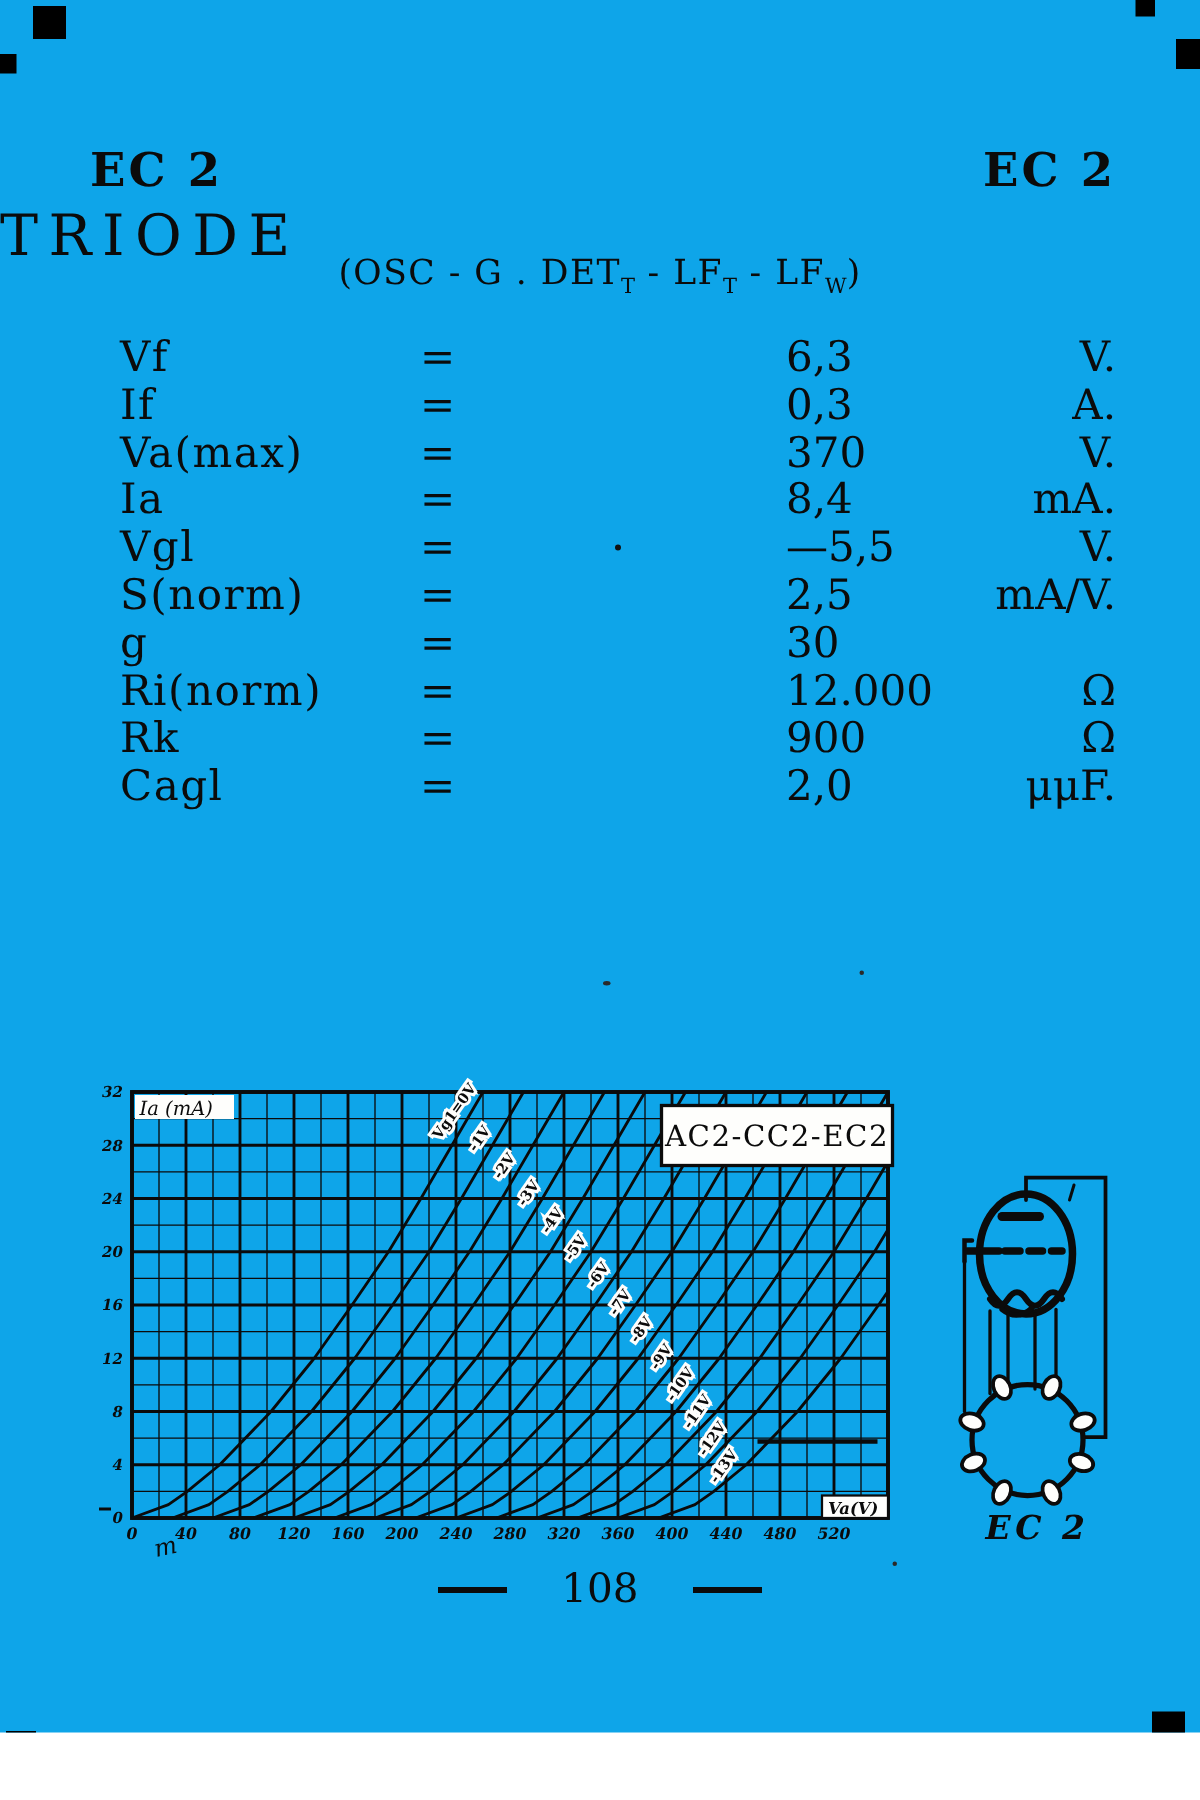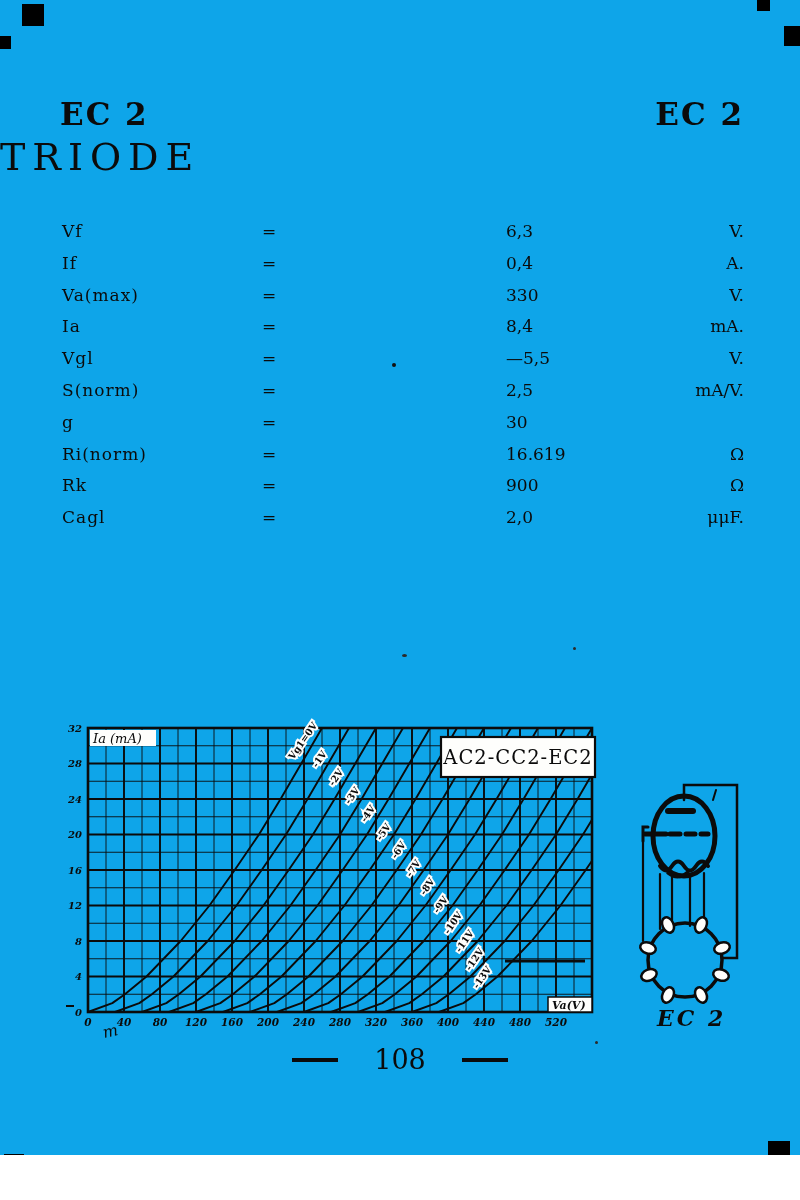--- a/index.html
+++ b/index.html
@@ -11,21 +11,21 @@
   .hdr-left{left:60px;}
   .hdr-right{right:56px;}
 
   .title{position:absolute;top:135px;left:0;width:100%;text-align:left;
          font-size:38px;letter-spacing:7px;}
   .subtitle{position:absolute;top:169px;left:0;width:100%;text-align:center;
          font-size:23px;letter-spacing:1px;}
   .subtitle .sub{font-size:14px;vertical-align:-6px;letter-spacing:0;}
 
   #spec-rows{position:absolute;top:221px;left:0;width:100%;}
-  .spec-row{position:relative;height:31.8px;font-size:17px;white-space:nowrap;}
+  .spec-row{position:relative;height:31.8px;font-size:28px;white-space:nowrap;margin-left:18px;}
   .spec-row .nm{position:absolute;left:62px;letter-spacing:1px;}
   .spec-row .eq{position:absolute;left:262px;}
   .spec-row .val{position:absolute;left:506px;}
   .spec-row .un{position:absolute;right:56px;}
   .spec-row .stray{position:absolute;left:392px;top:15px;width:4px;height:4px;
                    background:#111;border-radius:50%;}
 
   .pagenum{position:absolute;top:1044px;left:0;width:100%;display:flex;
            justify-content:center;align-items:center;gap:36px;font-size:27px;}
   .pagenum .dash{width:46px;height:4px;background:#0b0b0b;}
@@ -48,38 +48,39 @@
   <div class="mark" style="left:4px;top:1154px;width:20px;height:20px;"></div>
   <div class="mark" style="left:768px;top:1141px;width:22px;height:22px;"></div>
 
   <div class="speck" style="left:402px;top:654px;width:5px;height:3px;"></div>
   <div class="speck" style="left:573px;top:647px;width:3px;height:3px;"></div>
   <div class="speck" style="left:595px;top:1041px;width:3px;height:3px;"></div>
 
   <div class="hdr hdr-left">EC 2</div>
   <div class="hdr hdr-right">EC 2</div>
   <div class="title">TRIODE</div>
+  <div class="subtitle" id="subtitle"><span>(OSC - G . DET</span><span class="sub">T</span><span> - LF</span><span class="sub">T</span><span> - LF</span><span class="sub">W</span><span>)</span></div>
 
   <div id="spec-rows">
       <div class="spec-row">
         <span class="nm">Vf</span>
         <span class="eq">=</span>
         <span class="val">6,3</span>
         <span class="un">V.</span>
       </div>
       <div class="spec-row">
         <span class="nm">If</span>
         <span class="eq">=</span>
-        <span class="val">0,4</span>
+        <span class="val">0,3</span>
         <span class="un">A.</span>
       </div>
       <div class="spec-row">
         <span class="nm">Va(max)</span>
         <span class="eq">=</span>
-        <span class="val">330</span>
+        <span class="val">370</span>
         <span class="un">V.</span>
       </div>
       <div class="spec-row">
         <span class="nm">Ia</span>
         <span class="eq">=</span>
         <span class="val">8,4</span>
         <span class="un">mA.</span>
       </div>
       <div class="spec-row">
         <span class="nm">Vgl</span>
@@ -95,21 +96,21 @@
         <span class="un">mA/V.</span>
       </div>
       <div class="spec-row">
         <span class="nm">g</span>
         <span class="eq">=</span>
         <span class="val">30</span>
       </div>
       <div class="spec-row">
         <span class="nm">Ri(norm)</span>
         <span class="eq">=</span>
-        <span class="val">16.619</span>
+        <span class="val">12.000</span>
         <span class="un">Ω</span>
       </div>
       <div class="spec-row">
         <span class="nm">Rk</span>
         <span class="eq">=</span>
         <span class="val">900</span>
         <span class="un">Ω</span>
       </div>
       <div class="spec-row">
         <span class="nm">Cagl</span>

